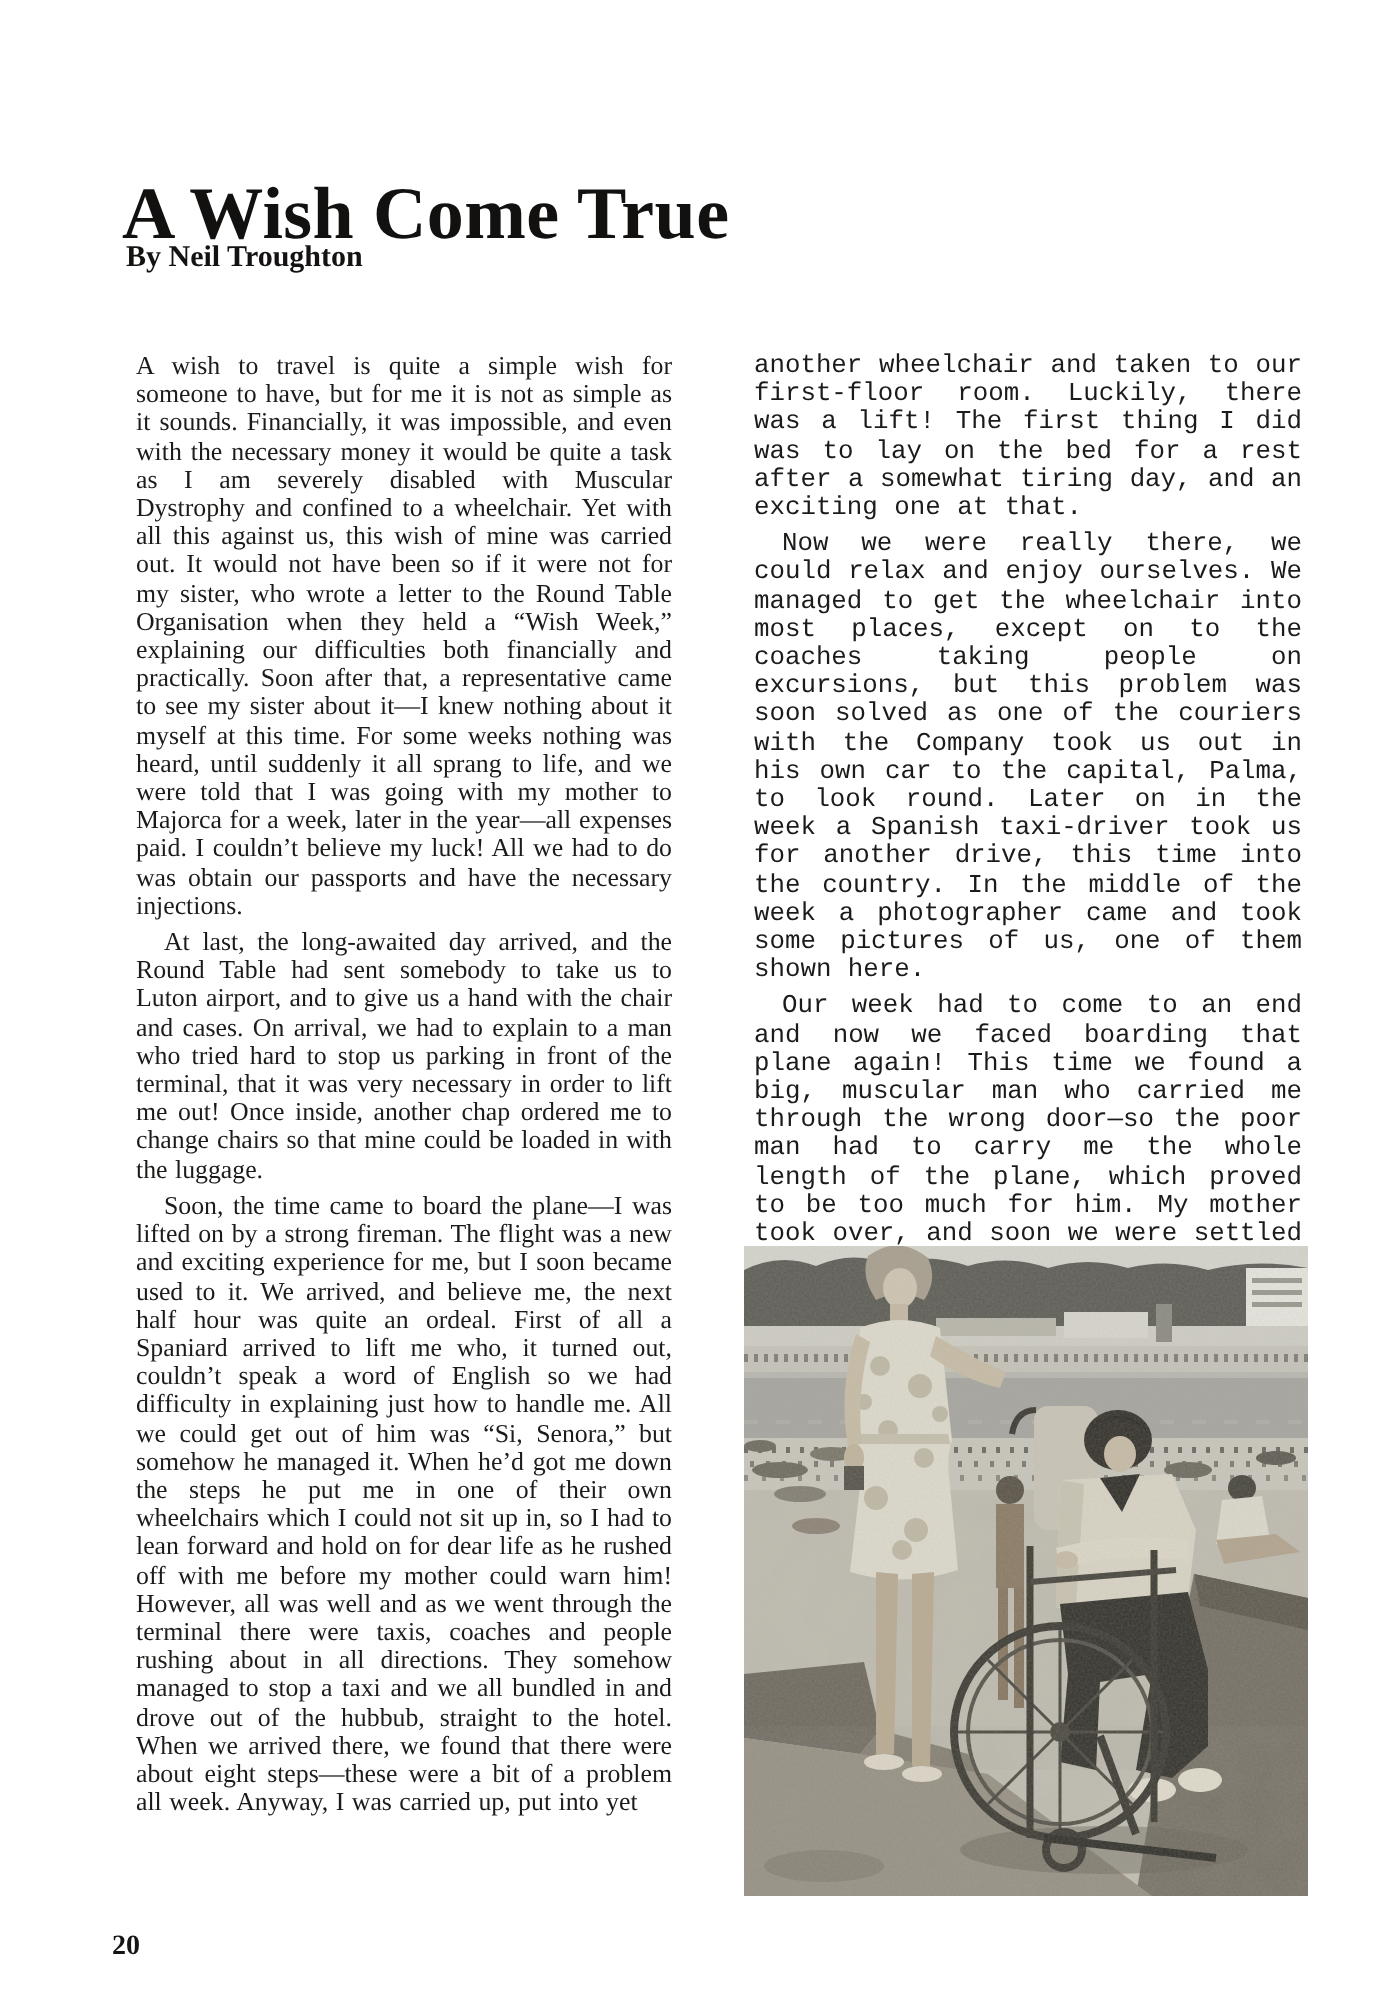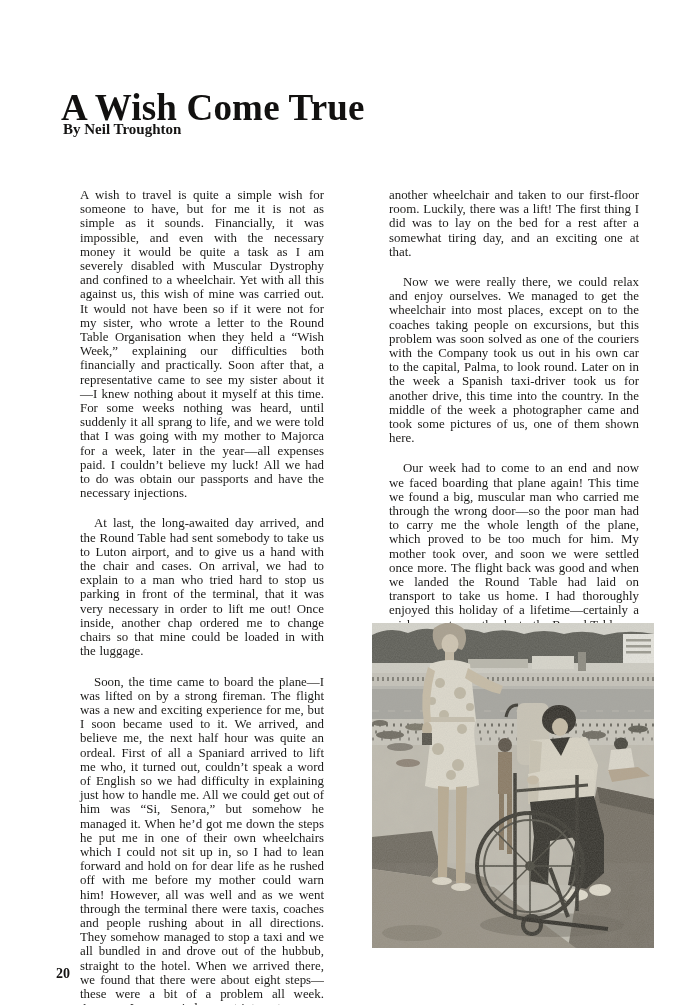--- a/index.html
+++ b/index.html
@@ -40,22 +40,22 @@
     gap: 33px;
   }
   .col {
     font-size: 12.9px;
     line-height: 14.2px;
     text-align: justify;
     word-spacing: 0.04em;
     color: #1c1b19;
   }
   .col-left  { width: 276px; }
-  .col-right { width: 282px; }
-  .col p { margin: 16px; }
+  .col-right { width: 282px; font-family: Liberation Mono, monospace; }
+  .col p { margin: 4px; }
   .col p.indent { text-indent: 14px; }
   .photo {
     position: absolute;
     left: 372px;
     top: 623px;
     width: 282px;
     height: 325px;
     margin: 0;
     padding: 0;
     line-height: 0;

